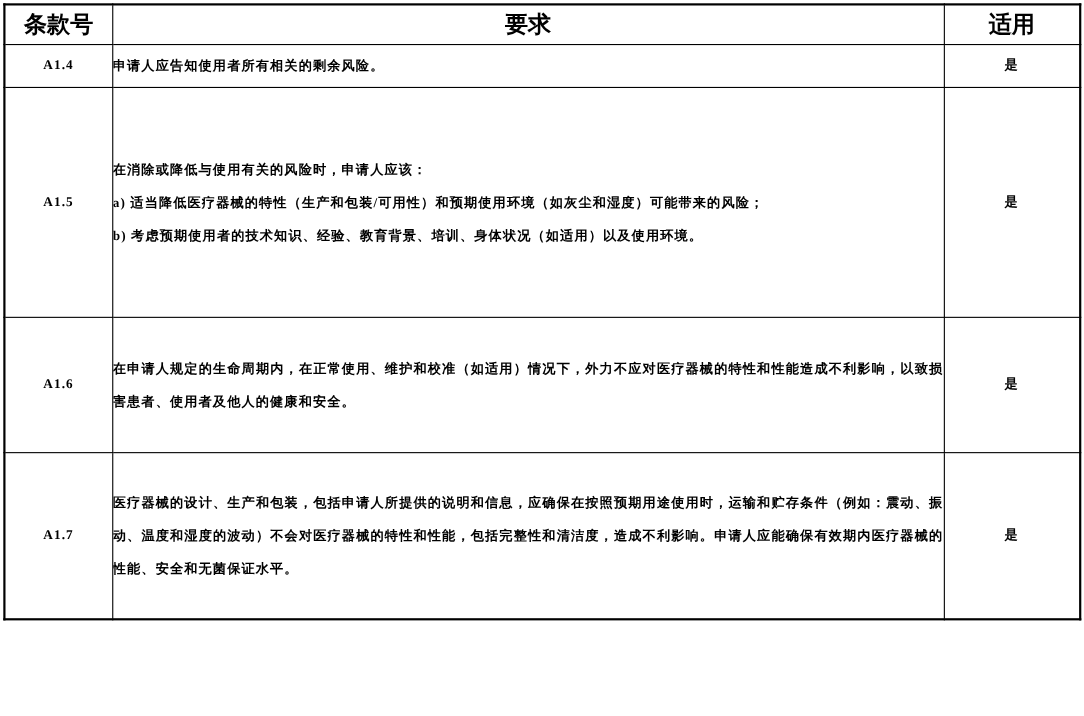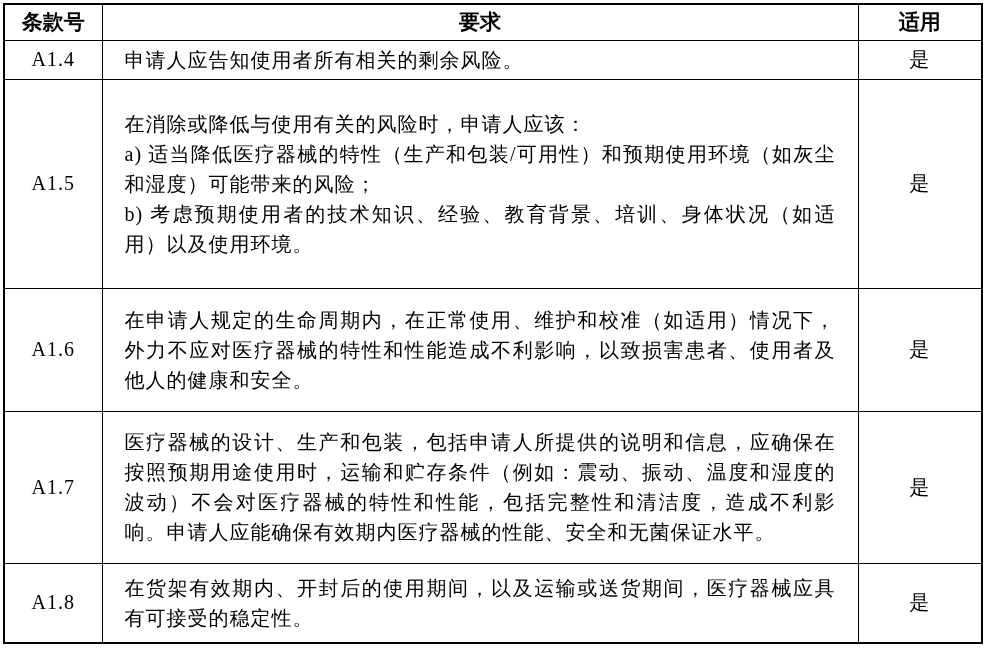--- a/index.html
+++ b/index.html
@@ -38,31 +38,32 @@
   th {
     font-family: "Liberation Sans", "DejaVu Sans", sans-serif;
     font-weight: bold;
     font-size: 21px;
     text-align: center;
     vertical-align: middle;
     padding: 0;
   }
   td {
     font-family: "Liberation Serif", "DejaVu Serif", serif;
-    font-size: 20px;
+    font-size: 12px;
     vertical-align: middle;
+    font-weight: bold;
   }
   td.clause-cell, td.app-cell {
     text-align: center;
     padding: 0;
     letter-spacing: 1px;
   }
   td.req-cell {
     text-align: justify;
-    padding: 4px 22px;
+    padding: 4px 0;
     line-height: 30px;
     letter-spacing: 1px;
     white-space: pre-line;
   }
   tr.header-row { height: 36px; padding-left: 28px; }
   tr.row-0 { height: 29px; }
   tr.row-1 { height: 209px; }
   tr.row-2 { height: 123px; }
   tr.row-3 { height: 152px; }
   tr.row-4 { height: 80px; }
@@ -100,20 +101,15 @@
       <tr class="row-2">
         <td class="clause-cell">A1.6</td>
         <td class="req-cell">在申请人规定的生命周期内，在正常使用、维护和校准（如适用）情况下，外力不应对医疗器械的特性和性能造成不利影响，以致损害患者、使用者及他人的健康和安全。</td>
         <td class="app-cell">是</td>
       </tr>
       <tr class="row-3">
         <td class="clause-cell">A1.7</td>
         <td class="req-cell">医疗器械的设计、生产和包装，包括申请人所提供的说明和信息，应确保在按照预期用途使用时，运输和贮存条件（例如：震动、振动、温度和湿度的波动）不会对医疗器械的特性和性能，包括完整性和清洁度，造成不利影响。申请人应能确保有效期内医疗器械的性能、安全和无菌保证水平。</td>
         <td class="app-cell">是</td>
       </tr>
-      <tr class="row-4">
-        <td class="clause-cell">A1.8</td>
-        <td class="req-cell">在货架有效期内、开封后的使用期间，以及运输或送货期间，医疗器械应具有可接受的稳定性。</td>
-        <td class="app-cell">是</td>
-      </tr>
     </tbody>
   </table>
 </div>
 
 </body></html>

